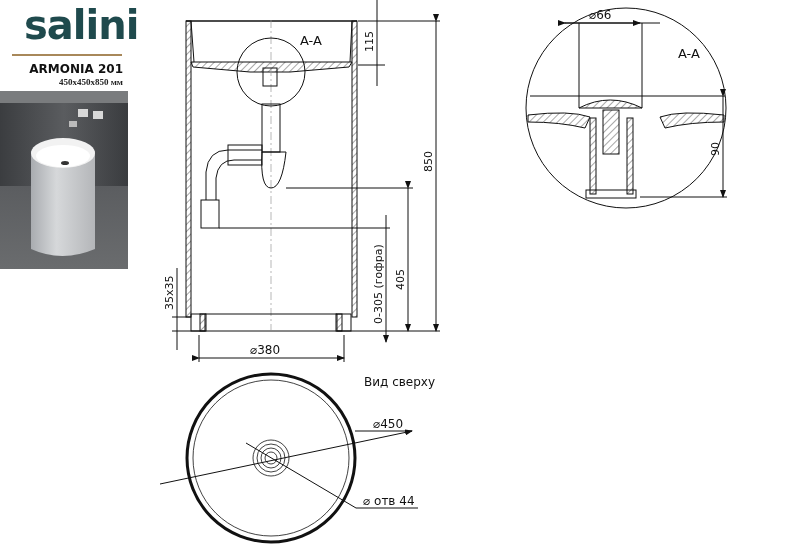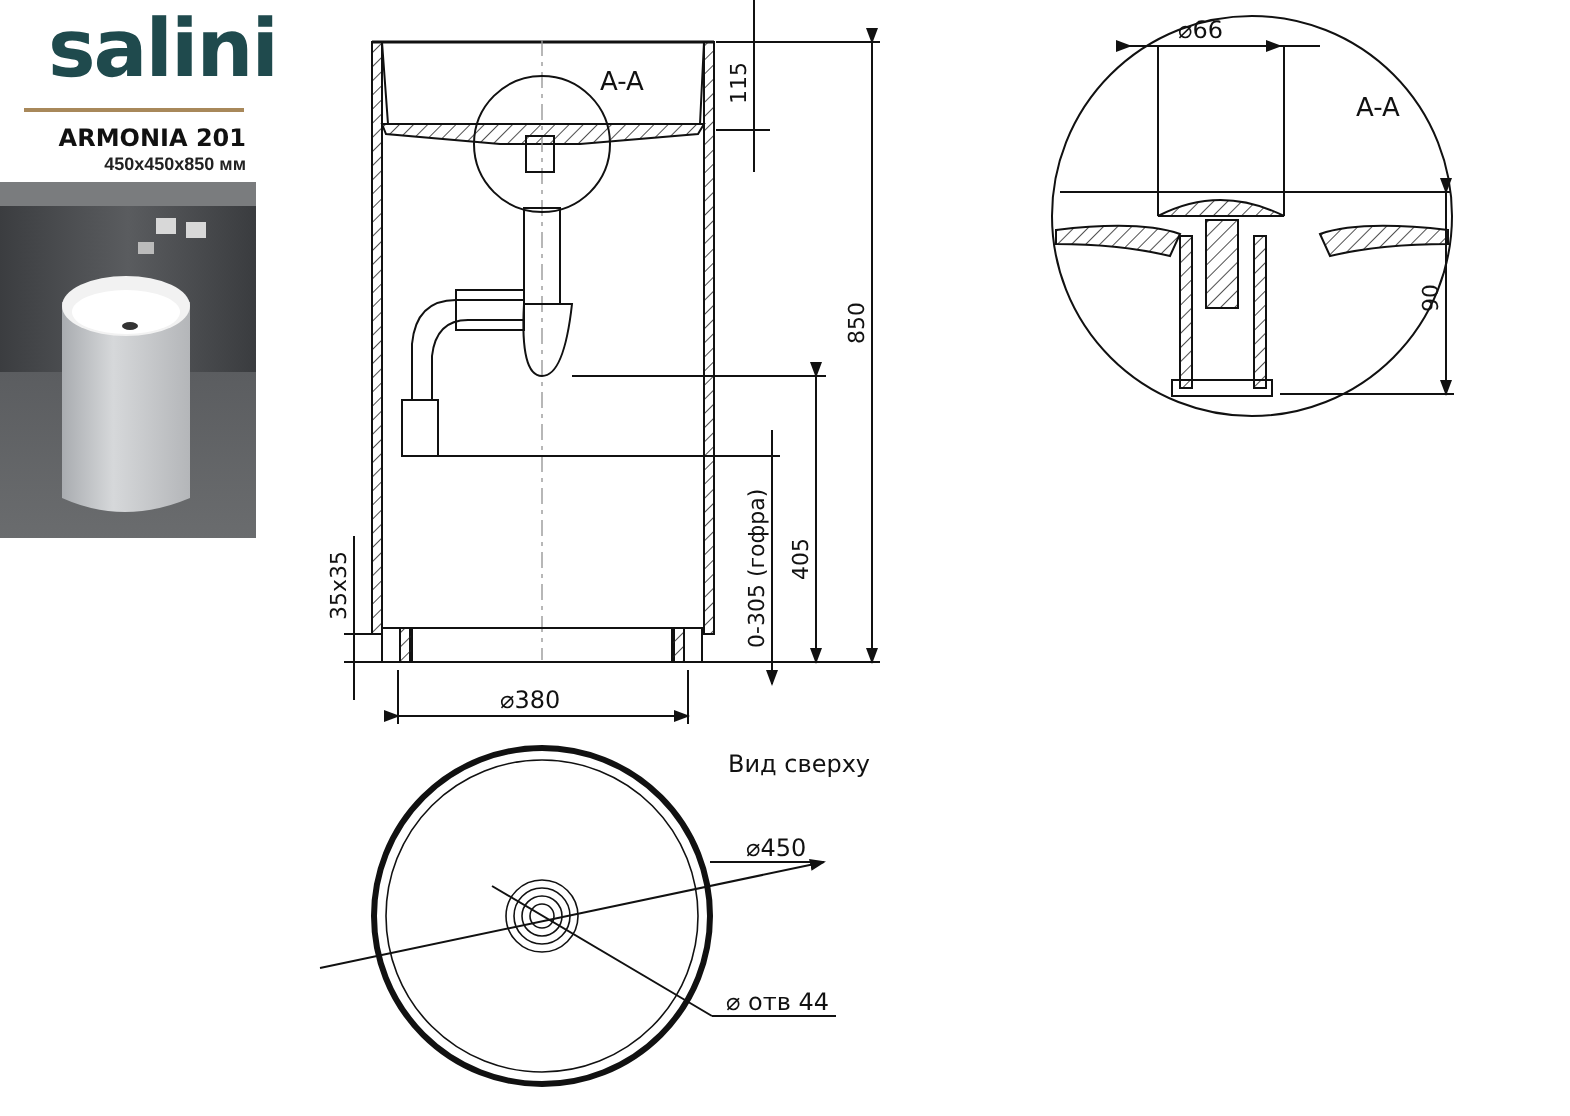--- a/index.html
+++ b/index.html
@@ -1,20 +1,20 @@
 <!DOCTYPE html>
 <html><head>
 <meta charset="utf-8">
 <style>
   html, body { margin:0; padding:0; background:#ffffff; }
   body { width:785px; height:558px; position:relative; overflow:hidden; font-family:"DejaVu Sans", sans-serif; }
   .logo { position:absolute; left:24px; top:0px; font-family:"DejaVu Sans", sans-serif; font-weight:bold; font-size:40px; letter-spacing:-1px; line-height:50px; }
   .gold-line { position:absolute; left:12px; top:54px; width:110px; height:2px; }
   .model { position:absolute; right:662px; top:62px; font-weight:bold; font-size:12px; color:#111; text-align:right; white-space:nowrap; font-family:"DejaVu Sans", sans-serif; }
-  .dims { position:absolute; right:662px; top:77px; font-weight:bold; font-size:9px; color:#222; white-space:nowrap; font-family:Liberation Sans, sans-serif; }
+  .dims { position:absolute; right:662px; top:77px; font-weight:bold; font-size:9px; color:#222; white-space:nowrap; font-family:Liberation Serif, serif; }
   .photo { position:absolute; left:0; top:91px; width:128px; height:178px; overflow:hidden; }
   svg.drawing { position:absolute; left:0; top:0; }
   .lbl { font-family:"DejaVu Sans", sans-serif; fill:#111; }
 </style>
 </head>
 <body>
 
 <div class="logo" style="color:#1f4a4d">salini</div>
 <div class="gold-line" style="background:#a8885a"></div>
 <div class="model">ARMONIA 201</div>

